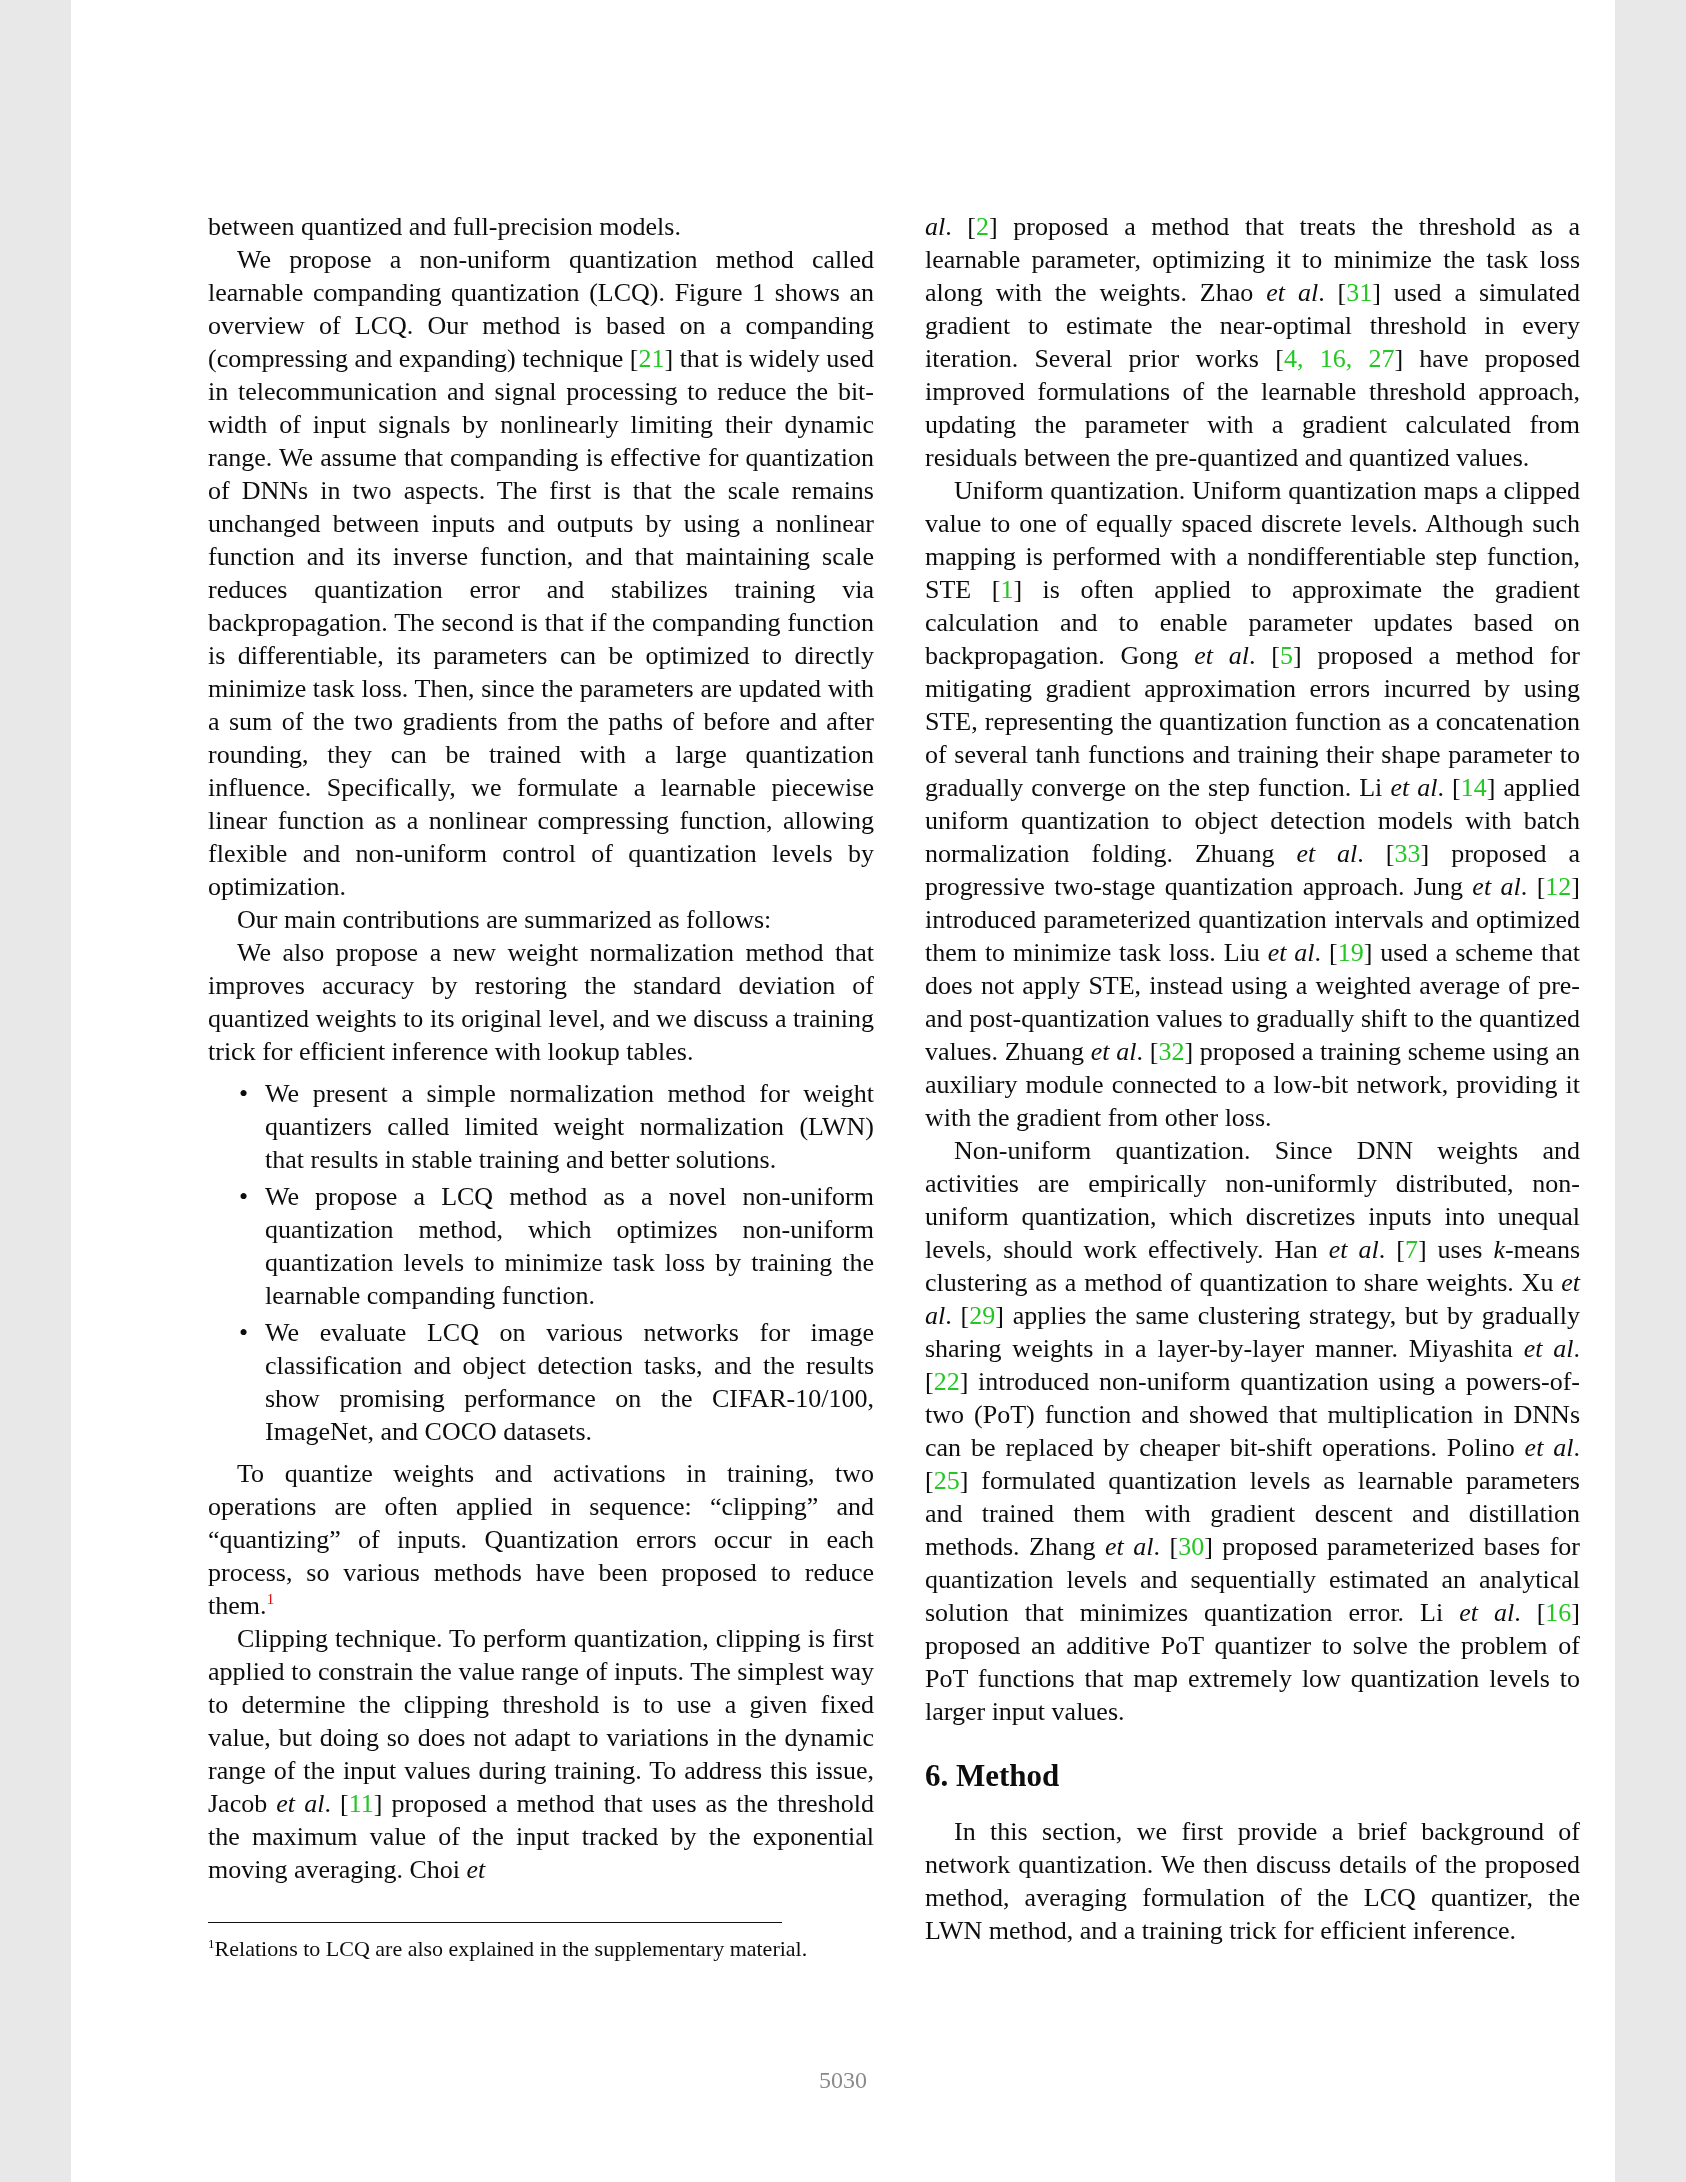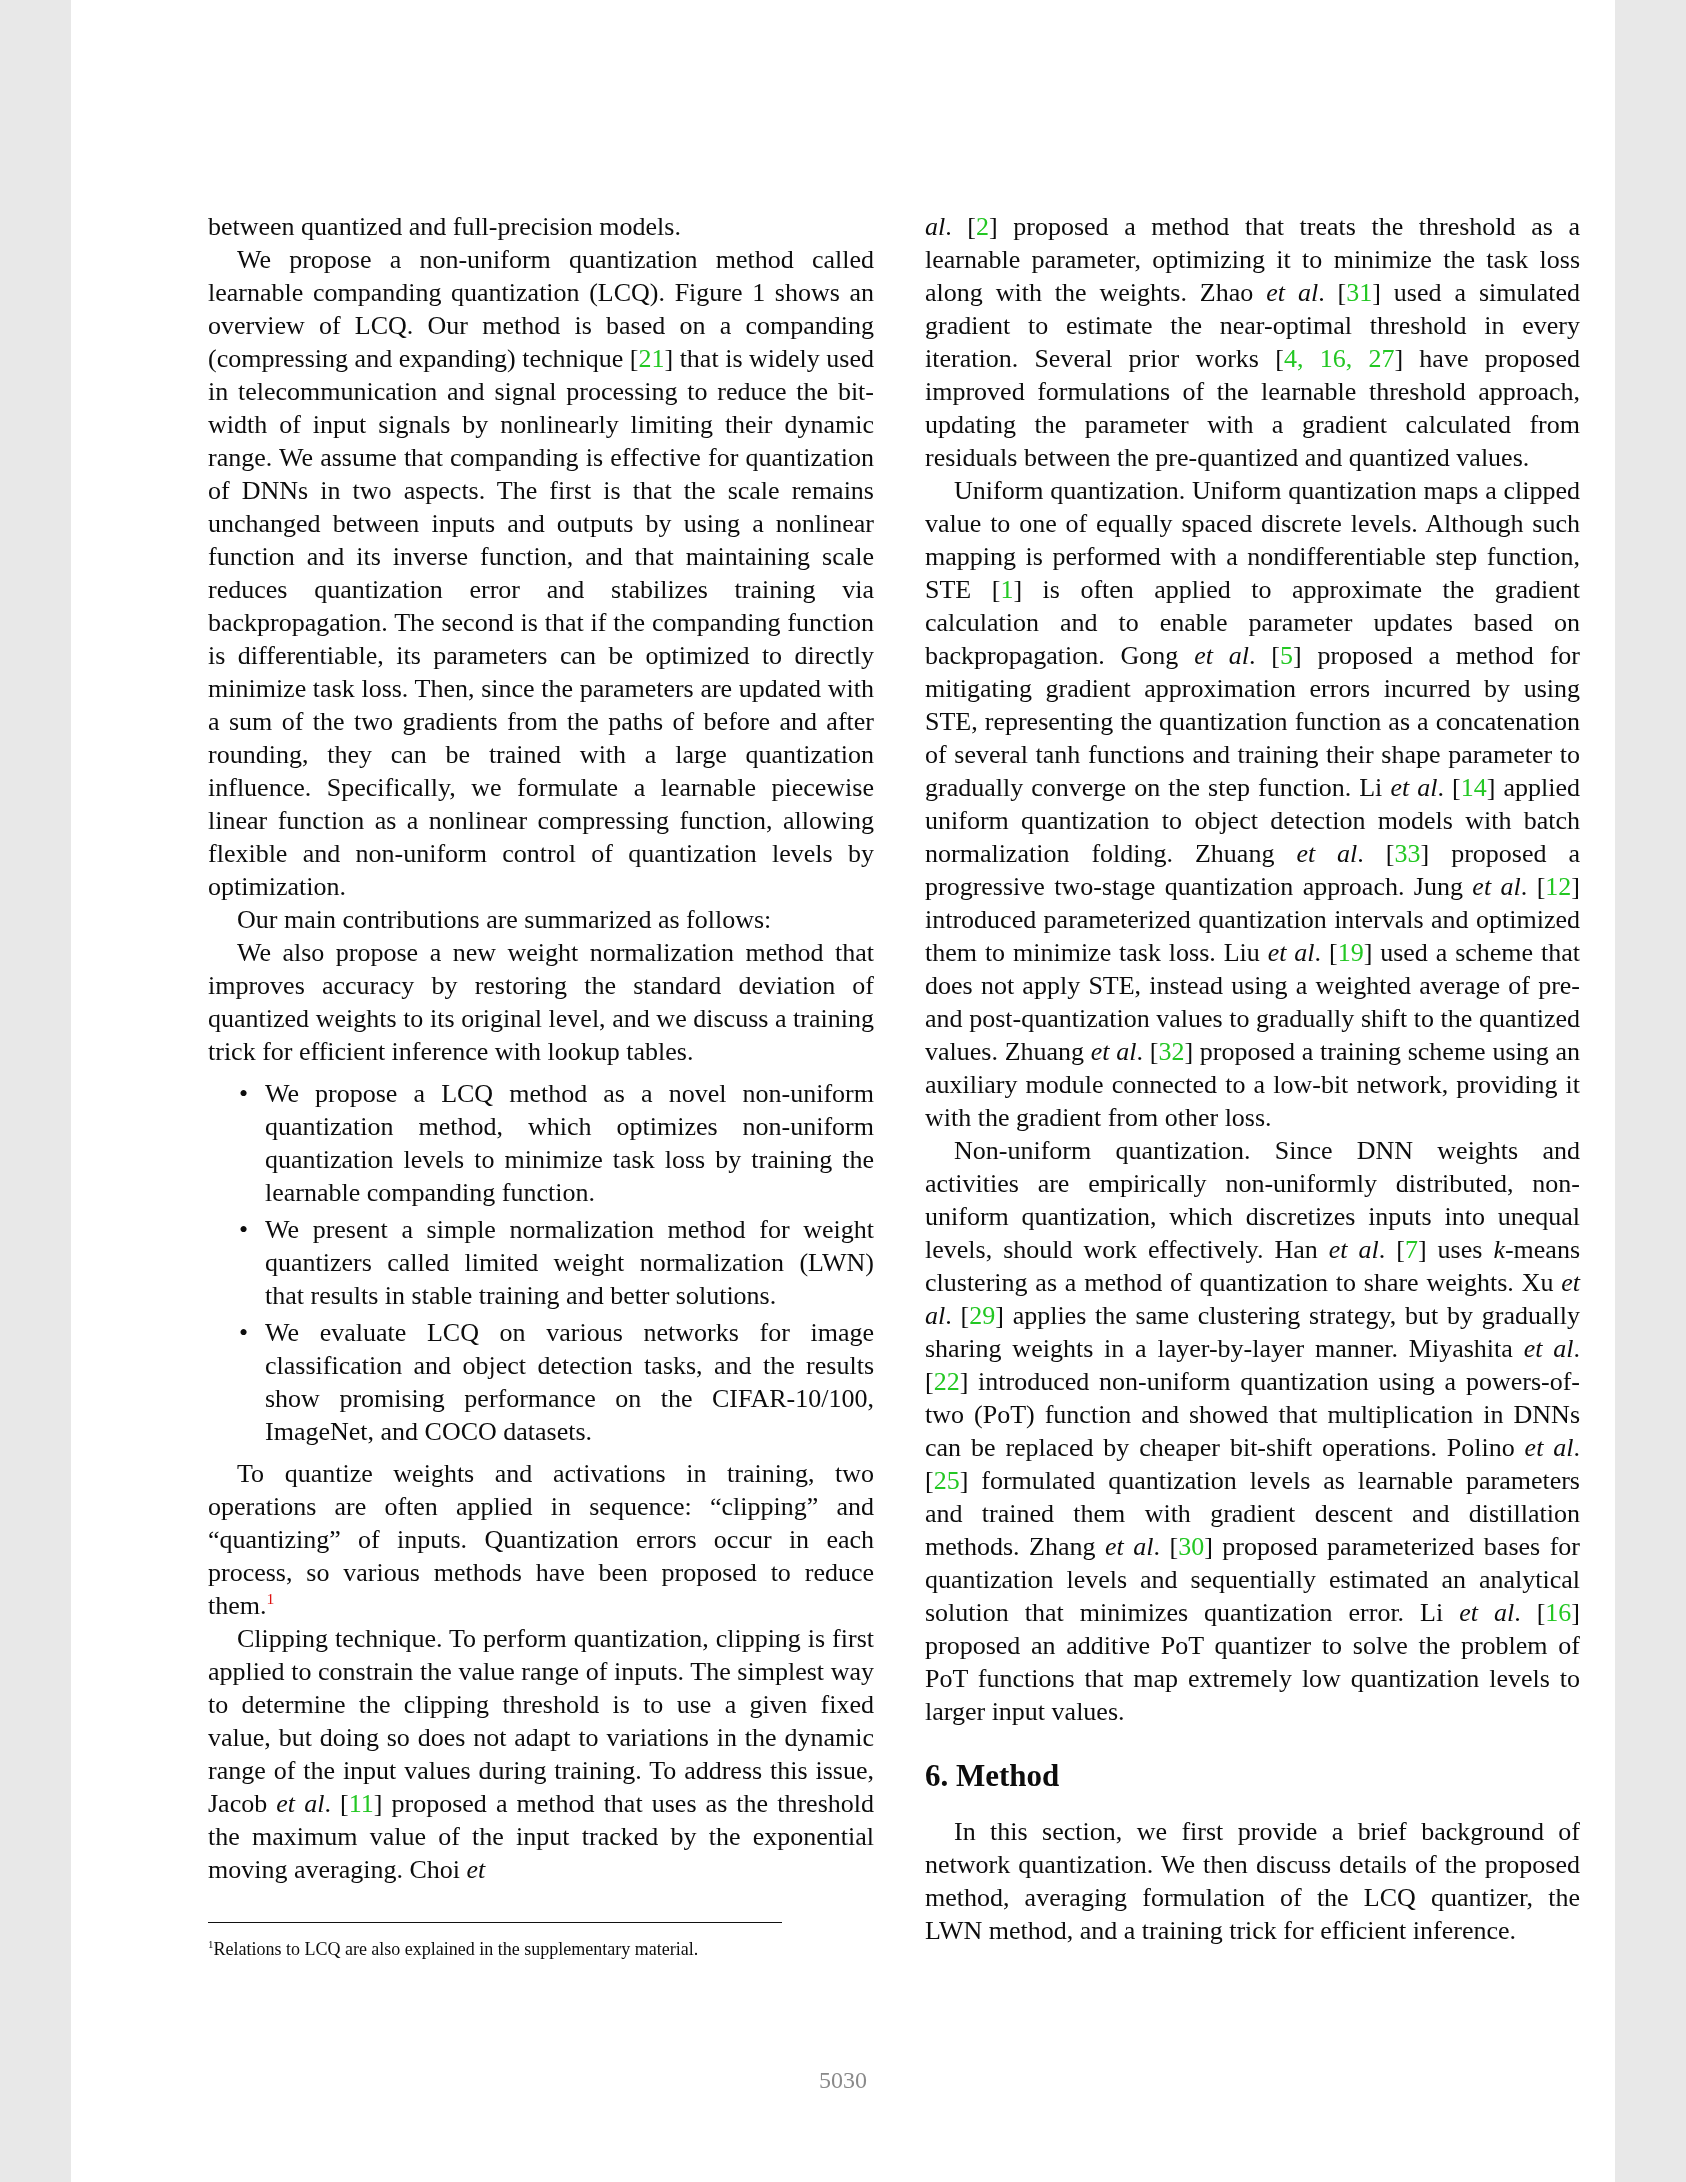--- a/index.html
+++ b/index.html
@@ -57,21 +57,21 @@
     left: 137px;
     top: 1922px;
     width: 574px;
     border-top: 1.8px solid #111111;
   }
   .footnote-text {
     position: absolute;
     left: 137px;
     top: 1935px;
     width: 666px;
-    font-size: 18px;
+    font-size: 22px;
     line-height: 28px;
   }
   .page-number {
     position: absolute;
     top: 2067px;
     left: 0;
     width: 100%;
     text-align: center;
     font-size: 24px;
     color: var(--pagenum-gray, #8a8a8a);
@@ -80,22 +80,22 @@
 </head>
 <body>
 
 <div class="page">
   <div class="col col-left">
       <p class="noindent"><span>between quantized and full-precision models.</span></p>
       <p><span>We propose a non-uniform quantization method called learnable companding quantization (LCQ). Figure 1 shows an overview of LCQ. Our method is based on a companding (compressing and expanding) technique [</span><span class="cite">21</span><span>] that is widely used in telecommunication and signal processing to reduce the bit-width of input signals by nonlinearly limiting their dynamic range. We assume that companding is effective for quantization of DNNs in two aspects. The first is that the scale remains unchanged between inputs and outputs by using a nonlinear function and its inverse function, and that maintaining scale reduces quantization error and stabilizes training via backpropagation. The second is that if the companding function is differentiable, its parameters can be optimized to directly minimize task loss. Then, since the parameters are updated with a sum of the two gradients from the paths of before and after rounding, they can be trained with a large quantization influence. Specifically, we formulate a learnable piecewise linear function as a nonlinear compressing function, allowing flexible and non-uniform control of quantization levels by optimization.</span></p>
       <p><span>Our main contributions are summarized as follows:</span></p>
       <p><span>We also propose a new weight normalization method that improves accuracy by restoring the standard deviation of quantized weights to its original level, and we discuss a training trick for efficient inference with lookup tables.</span></p>
       <ul>
+        <li><span>We present a simple normalization method for weight quantizers called limited weight normalization (LWN) that results in stable training and better solutions.</span></li>
         <li><span>We propose a LCQ method as a novel non-uniform quantization method, which optimizes non-uniform quantization levels to minimize task loss by training the learnable companding function.</span></li>
-        <li><span>We present a simple normalization method for weight quantizers called limited weight normalization (LWN) that results in stable training and better solutions.</span></li>
         <li><span>We evaluate LCQ on various networks for image classification and object detection tasks, and the results show promising performance on the CIFAR-10/100, ImageNet, and COCO datasets.</span></li>
       </ul>
       <p><span>To quantize weights and activations in training, two operations are often applied in sequence: “clipping” and “quantizing” of inputs. Quantization errors occur in each process, so various methods have been proposed to reduce them.</span><span class="fnref">1</span></p>
       <p><span class="b">Clipping technique.</span><span> To perform quantization, clipping is first applied to constrain the value range of inputs. The simplest way to determine the clipping threshold is to use a given fixed value, but doing so does not adapt to variations in the dynamic range of the input values during training. To address this issue, Jacob </span><span class="i">et al</span><span>. [</span><span class="cite">11</span><span>] proposed a method that uses as the threshold the maximum value of the input tracked by the exponential moving averaging. Choi </span><span class="i">et</span></p>
     </div>
   <div class="col col-right">
       <p class="noindent"><span class="i">al</span><span>. [</span><span class="cite">2</span><span>] proposed a method that treats the threshold as a learnable parameter, optimizing it to minimize the task loss along with the weights. Zhao </span><span class="i">et al</span><span>. [</span><span class="cite">31</span><span>] used a simulated gradient to estimate the near-optimal threshold in every iteration. Several prior works [</span><span class="cite">4, 16, 27</span><span>] have proposed improved formulations of the learnable threshold approach, updating the parameter with a gradient calculated from residuals between the pre-quantized and quantized values.</span></p>
       <p><span class="b">Uniform quantization.</span><span> Uniform quantization maps a clipped value to one of equally spaced discrete levels. Although such mapping is performed with a nondifferentiable step function, STE [</span><span class="cite">1</span><span>] is often applied to approximate the gradient calculation and to enable parameter updates based on backpropagation. Gong </span><span class="i">et al</span><span>. [</span><span class="cite">5</span><span>] proposed a method for mitigating gradient approximation errors incurred by using STE, representing the quantization function as a concatenation of several tanh functions and training their shape parameter to gradually converge on the step function. Li </span><span class="i">et al</span><span>. [</span><span class="cite">14</span><span>] applied uniform quantization to object detection models with batch normalization folding. Zhuang </span><span class="i">et al</span><span>. [</span><span class="cite">33</span><span>] proposed a progressive two-stage quantization approach. Jung </span><span class="i">et al</span><span>. [</span><span class="cite">12</span><span>] introduced parameterized quantization intervals and optimized them to minimize task loss. Liu </span><span class="i">et al</span><span>. [</span><span class="cite">19</span><span>] used a scheme that does not apply STE, instead using a weighted average of pre- and post-quantization values to gradually shift to the quantized values. Zhuang </span><span class="i">et al</span><span>. [</span><span class="cite">32</span><span>] proposed a training scheme using an auxiliary module connected to a low-bit network, providing it with the gradient from other loss.</span></p>
       <p><span class="b">Non-uniform quantization.</span><span> Since DNN weights and activities are empirically non-uniformly distributed, non-uniform quantization, which discretizes inputs into unequal levels, should work effectively. Han </span><span class="i">et al</span><span>. [</span><span class="cite">7</span><span>] uses </span><span class="i">k</span><span>-means clustering as a method of quantization to share weights. Xu </span><span class="i">et al</span><span>. [</span><span class="cite">29</span><span>] applies the same clustering strategy, but by gradually sharing weights in a layer-by-layer manner. Miyashita </span><span class="i">et al</span><span>. [</span><span class="cite">22</span><span>] introduced non-uniform quantization using a powers-of-two (PoT) function and showed that multiplication in DNNs can be replaced by cheaper bit-shift operations. Polino </span><span class="i">et al</span><span>. [</span><span class="cite">25</span><span>] formulated quantization levels as learnable parameters and trained them with gradient descent and distillation methods. Zhang </span><span class="i">et al</span><span>. [</span><span class="cite">30</span><span>] proposed parameterized bases for quantization levels and sequentially estimated an analytical solution that minimizes quantization error. Li </span><span class="i">et al</span><span>. [</span><span class="cite">16</span><span>] proposed an additive PoT quantizer to solve the problem of PoT functions that map extremely low quantization levels to larger input values.</span></p>
       <h2>6. Method</h2>

